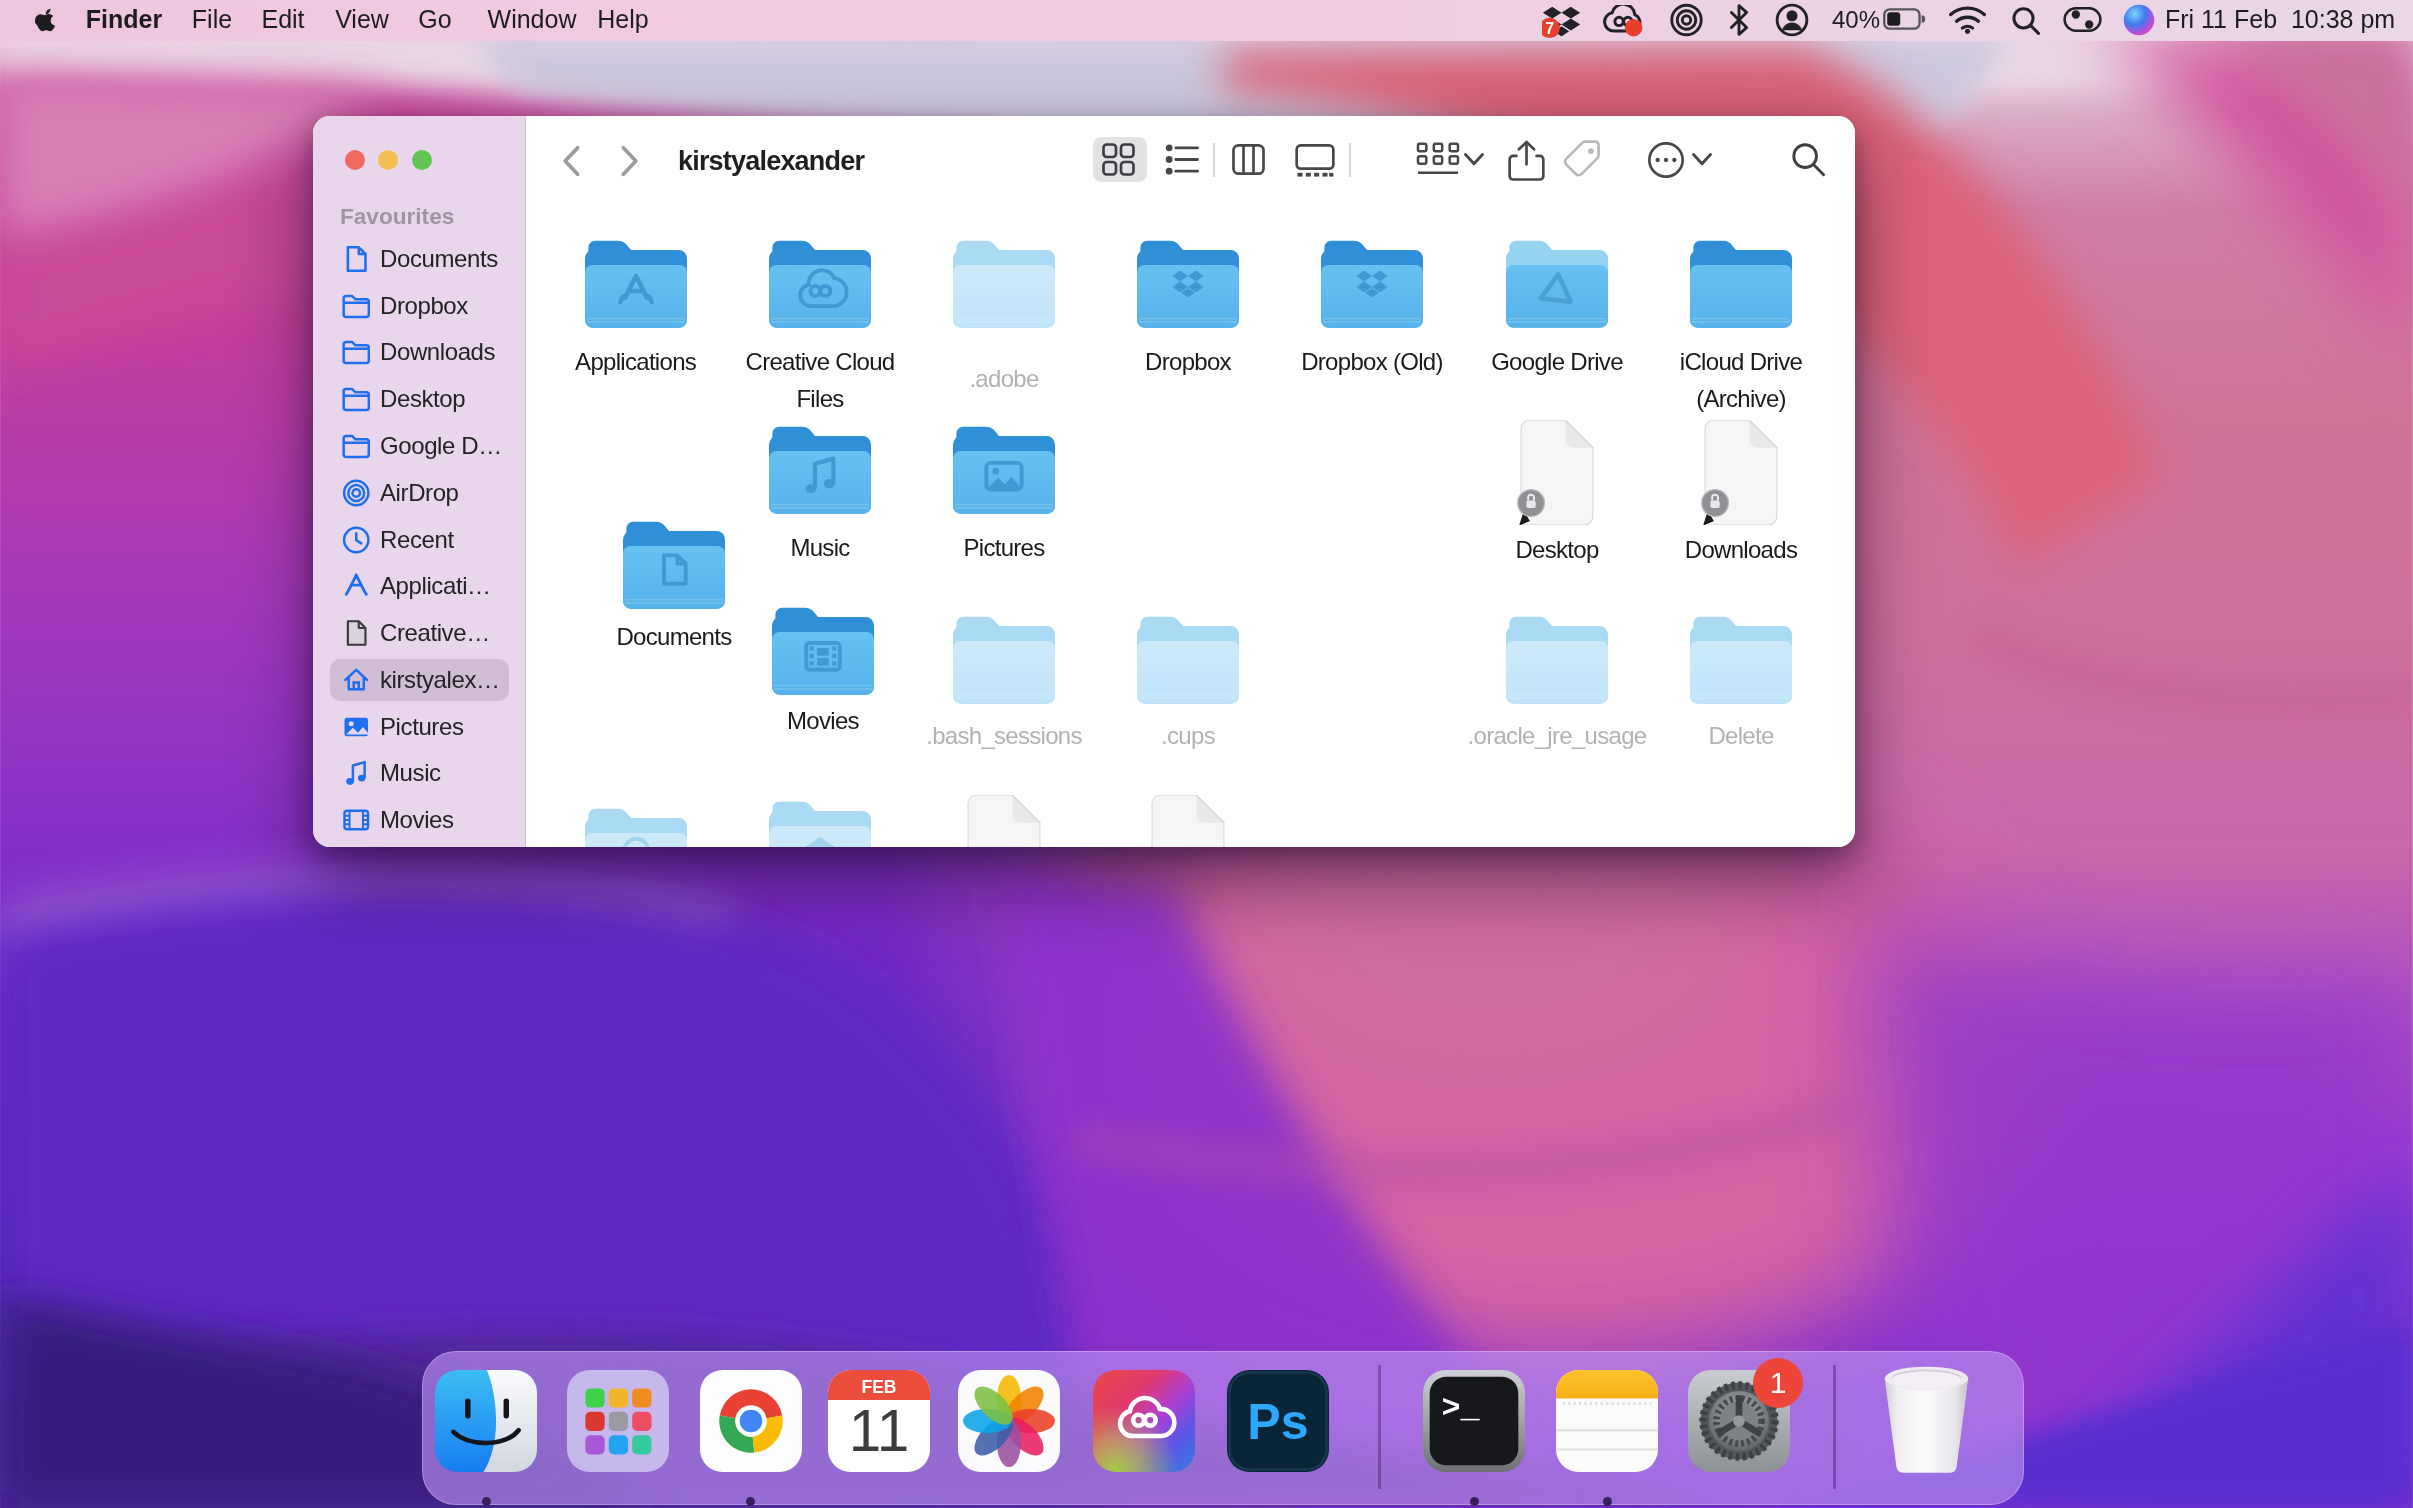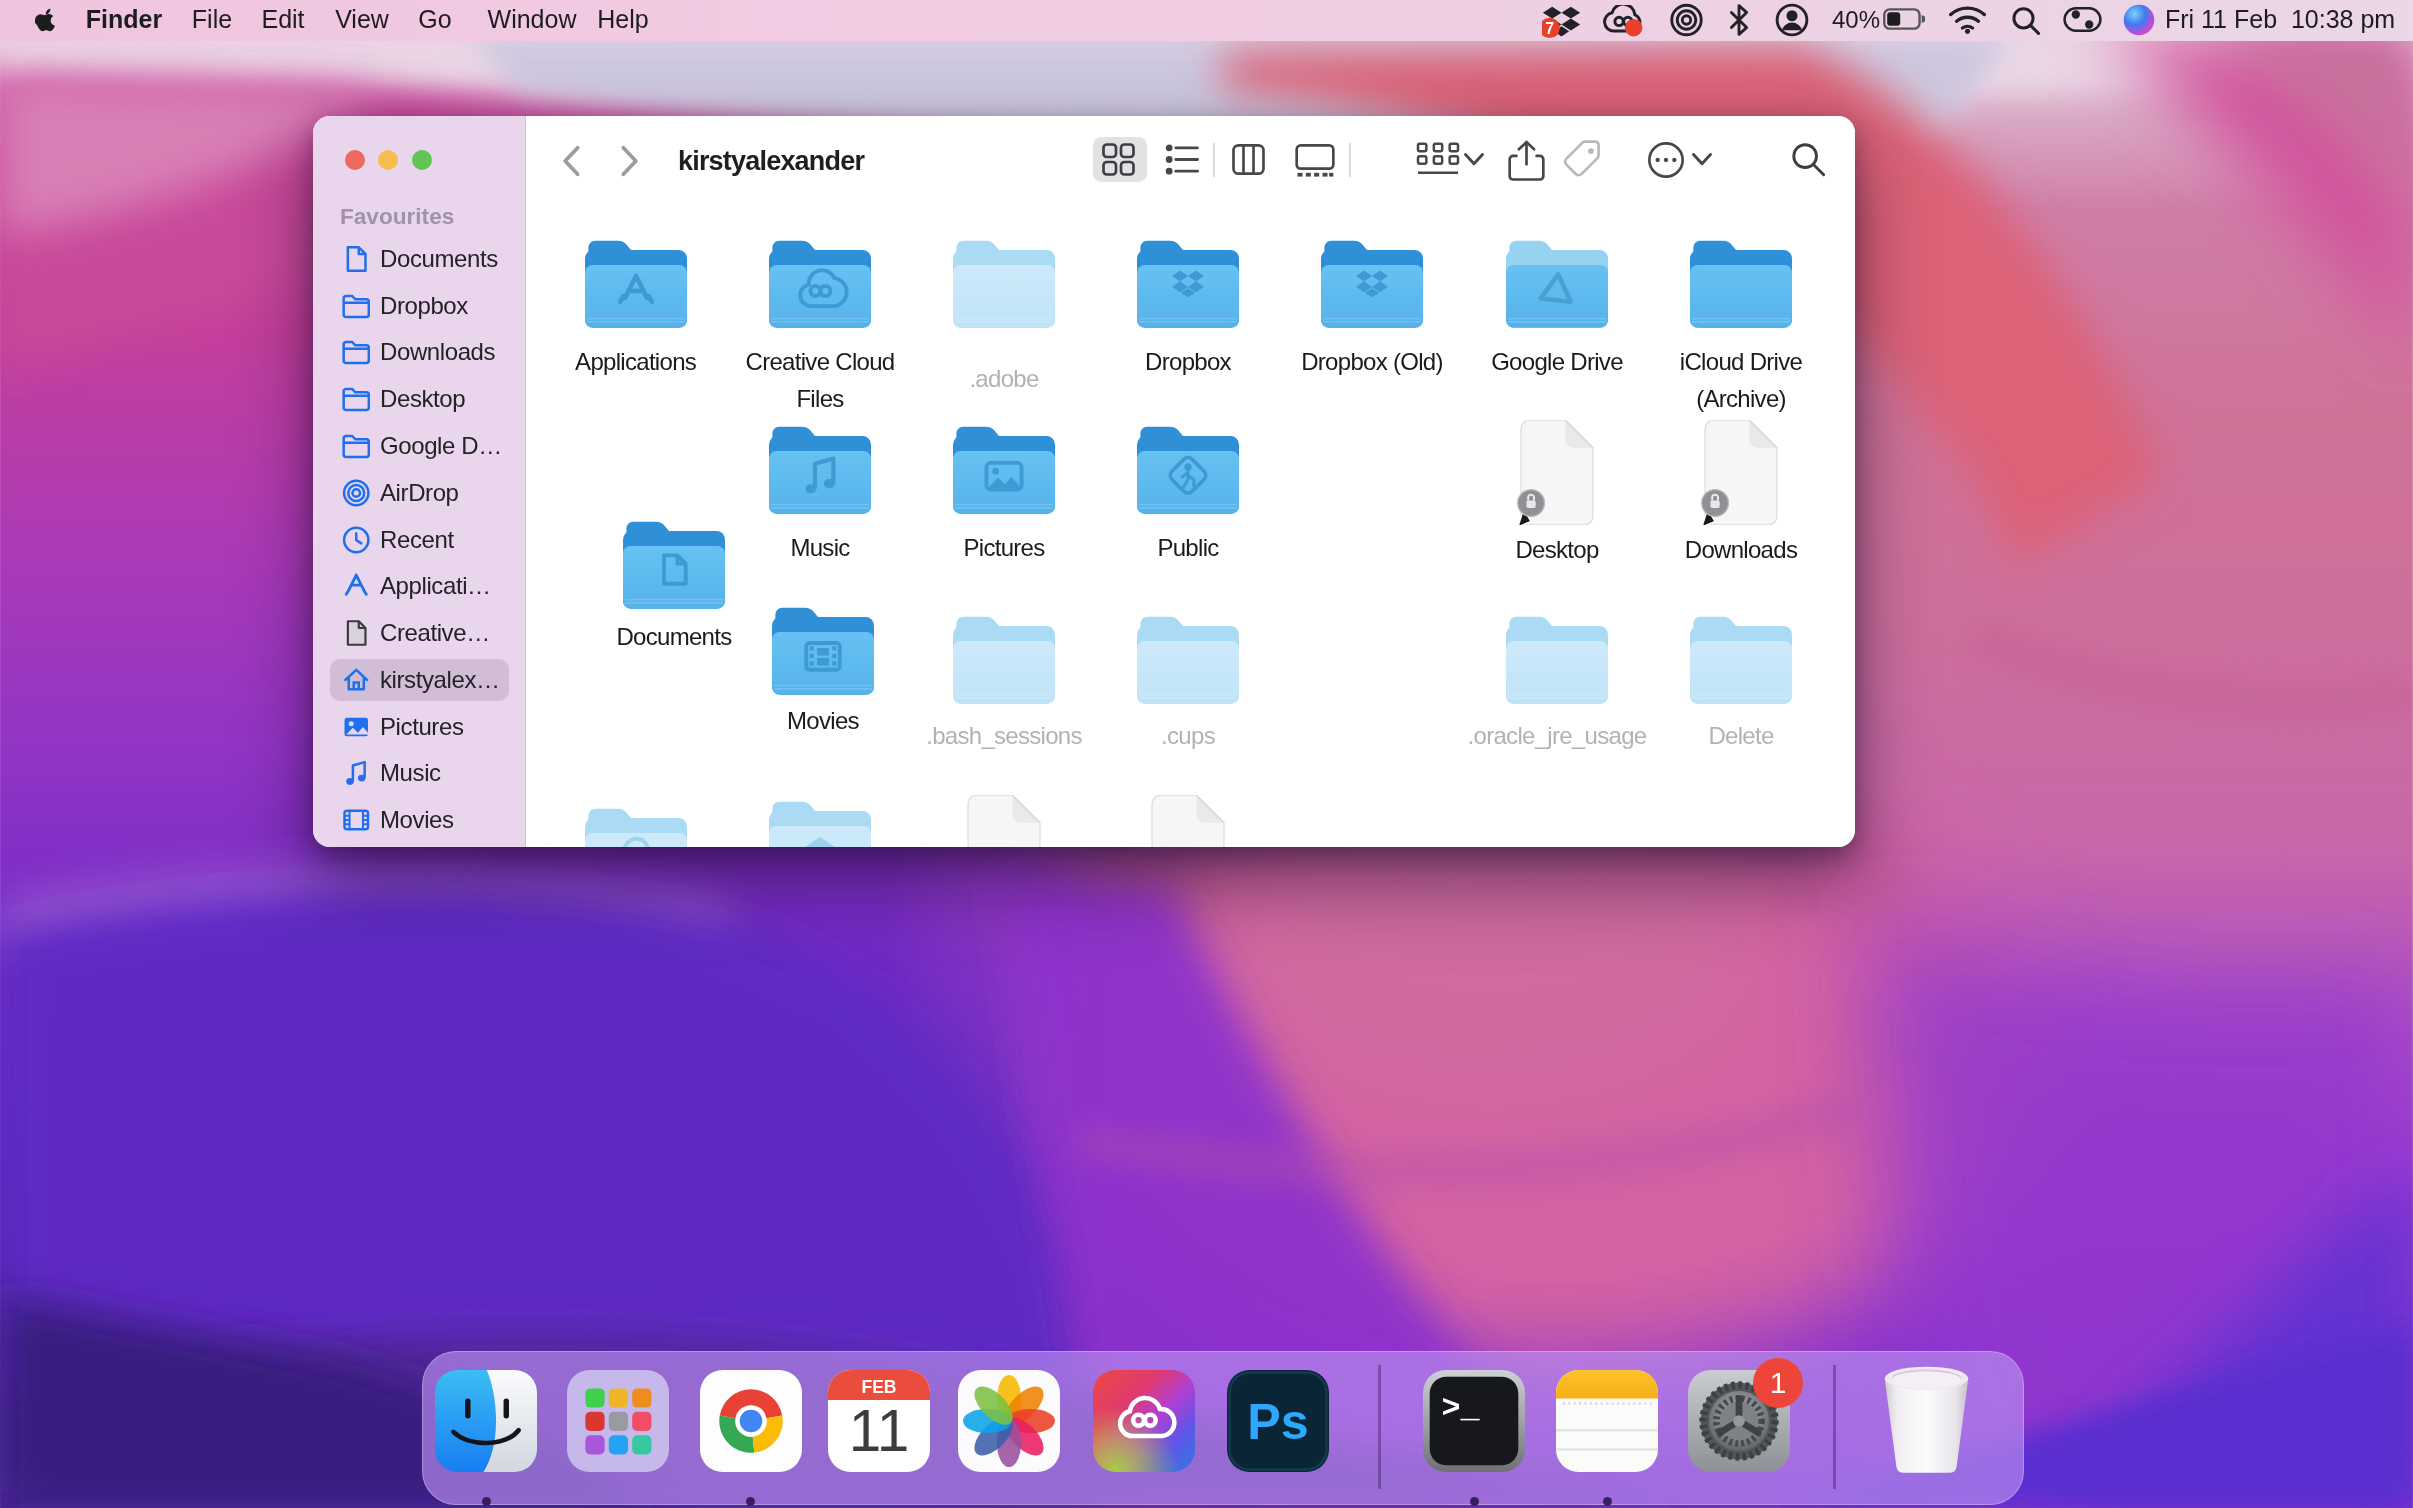--- a/index.html
+++ b/index.html
@@ -523,29 +523,20 @@
         </svg><div class="lbl" style="margin-top:11.7px">Music</div></div>
 <div class="item" style="left:386px;top:220px"><svg width="102" height="89" viewBox="0 0 122 106">
           <path d="M4,19 V10 a8,8 0 0 1 8,-8 h27 c5,0 9,2 12,6 l9,11 Z" fill="#2f90d8"></path>
           <rect x="0" y="13" width="122" height="93" rx="10" fill="#2f90d8"></rect>
           <rect x="0" y="31" width="122" height="75" rx="9" fill="url(#gfront)"></rect>
           <path d="M2,95 h118 M2,99 h118" stroke="rgba(255,255,255,0.16)" stroke-width="2" fill="none"></path>
           <rect x="40" y="45" width="42" height="32" rx="5" fill="none" stroke="#3f9ad4" stroke-width="4.6"></rect>
           <circle cx="51" cy="55" r="4" fill="#3f9ad4"></circle>
           <path d="M43,74 l11,-11 8,8 8,-9 9,10 v1 a3,3 0 0 1 -3,3 h-30 a3,3 0 0 1 -3,-2 z" fill="#3f9ad4"></path>
         </svg><div class="lbl" style="margin-top:11.7px">Pictures</div></div>
-<div class="item" style="left:570px;top:220px"><svg width="102" height="89" viewBox="0 0 122 106">
-          <path d="M4,19 V10 a8,8 0 0 1 8,-8 h27 c5,0 9,2 12,6 l9,11 Z" fill="#2f90d8"></path>
-          <rect x="0" y="13" width="122" height="93" rx="10" fill="#2f90d8"></rect>
-          <rect x="0" y="31" width="122" height="75" rx="9" fill="url(#gfront)"></rect>
-          <path d="M2,95 h118 M2,99 h118" stroke="rgba(255,255,255,0.16)" stroke-width="2" fill="none"></path>
-          <rect x="44" y="43" width="34" height="34" rx="7" fill="none" stroke="#3f9ad4" stroke-width="4.6" transform="rotate(45 61 60)"></rect>
-          <circle cx="61" cy="50" r="4.4" fill="#3f9ad4"></circle>
-          <path d="M61,55 v10 l-6,10 M61,60 l7,5 v8 M54,62 l7,-5" fill="none" stroke="#3f9ad4" stroke-width="3.6" stroke-linecap="round"></path>
-        </svg><div class="lbl" style="margin-top:11.7px">Public</div></div>
 <div class="item" style="left:939px;top:215px"><svg width="102" height="105" viewBox="-18 0 122 125">
           <path d="M0,10 a10,10 0 0 1 10,-10 H53 L86,33 V115 a10,10 0 0 1 -10,10 H10 a10,10 0 0 1 -10,-10 Z" fill="#f6f6f7" stroke="#dcdcde" stroke-width="1.5"></path>
           <path d="M53,0 L86,33 H63 a10,10 0 0 1 -10,-10 Z" fill="#e9e9eb"></path>
           <path d="M53,0 L86,33" stroke="#d4d4d6" stroke-width="1.5"></path>
           <path d="M3,106 l-7,22 16,-7 z" fill="#1a1a1a" stroke="#fff" stroke-width="2"></path>
           <circle cx="12" cy="99" r="16" fill="#8f8f94" stroke="#b9b9bd" stroke-width="1.5"></circle>
           <rect x="6.5" y="96" width="11" height="9" rx="2" fill="#e8e8ea"></rect>
           <path d="M8.5,96 v-3.5 a3.5,3.5 0 0 1 7,0 V96" fill="none" stroke="#e8e8ea" stroke-width="2.4"></path>
         </svg><div class="lbl" style="margin-top:2.5px">Desktop</div></div>
 <div class="item" style="left:1123px;top:215px"><svg width="102" height="105" viewBox="-18 0 122 125">

